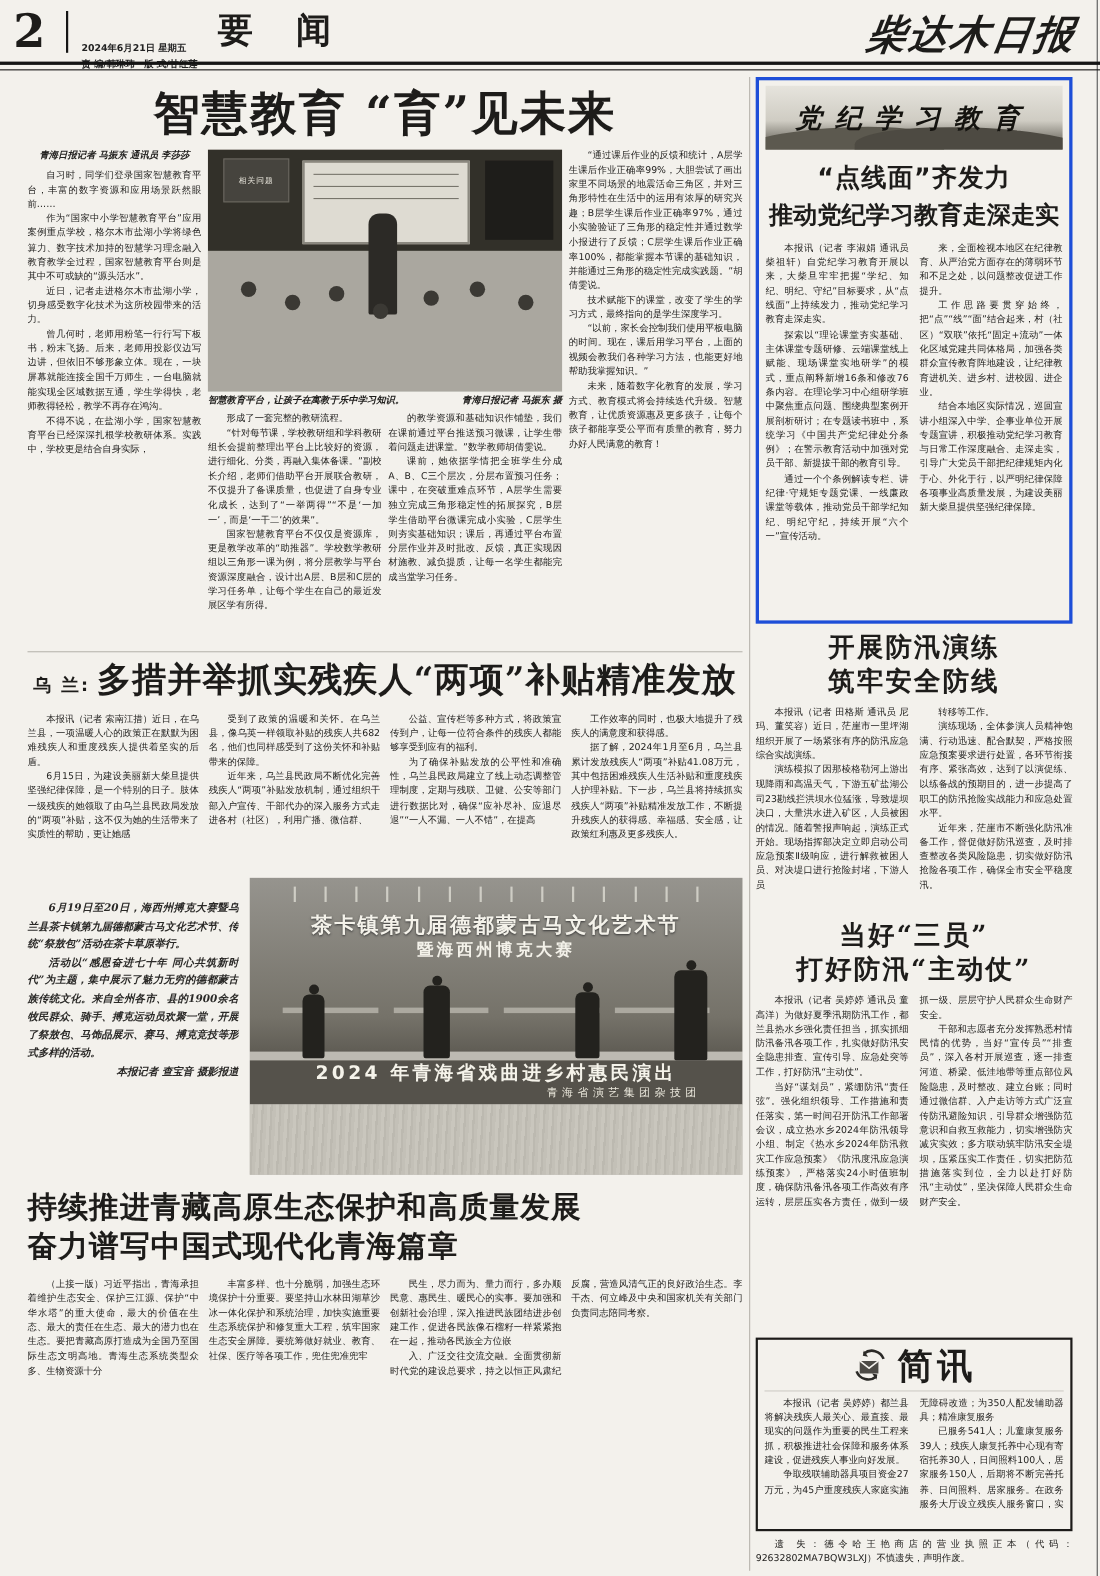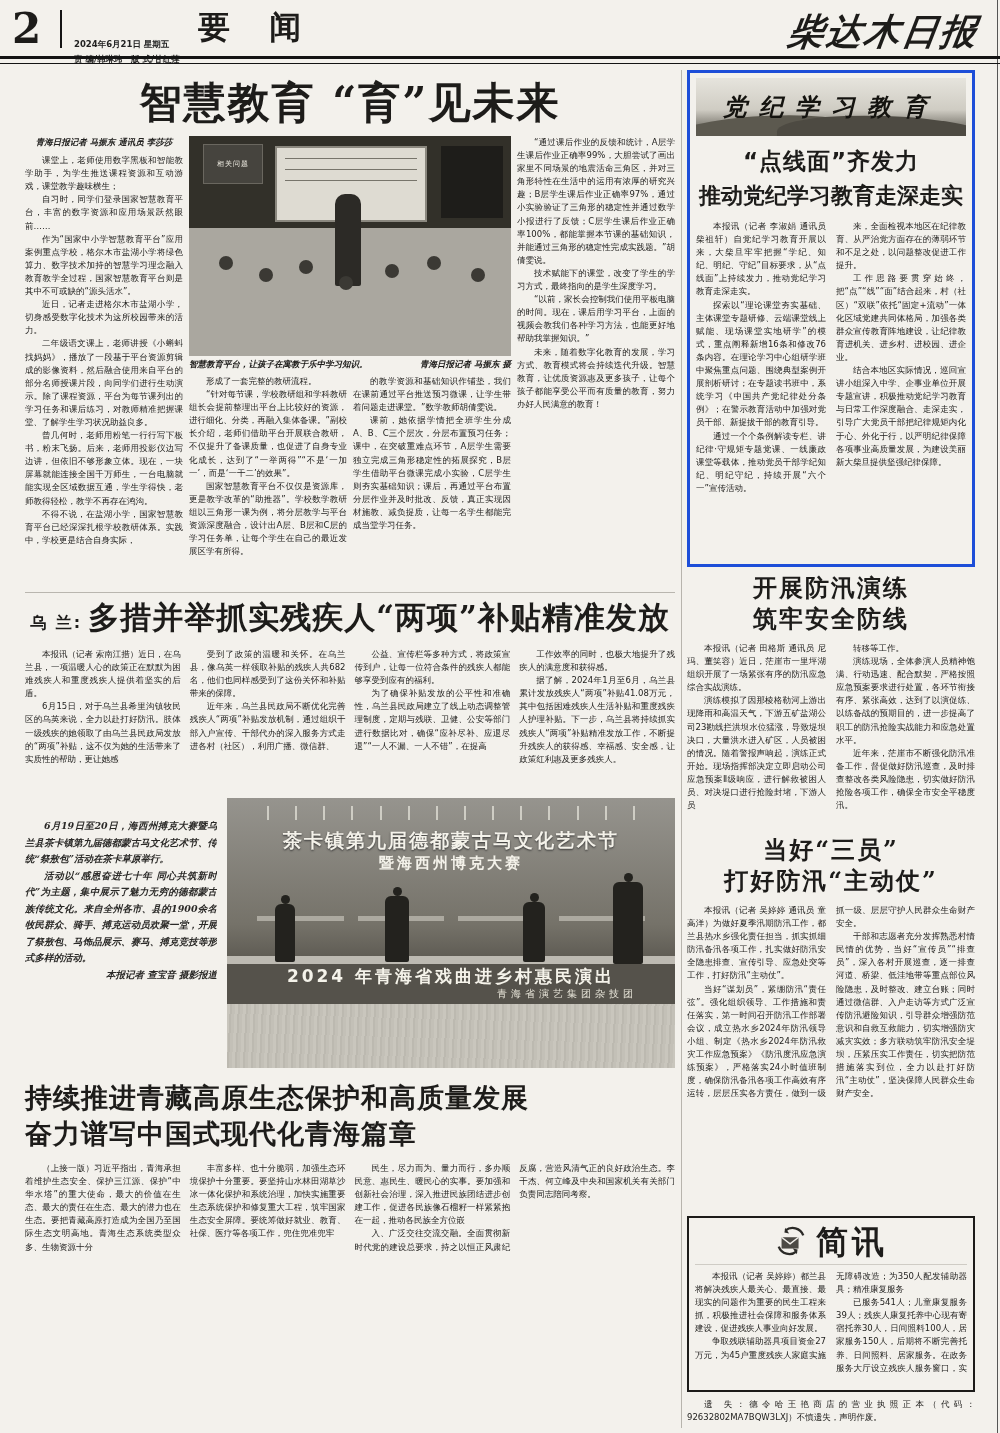--- a/index.html
+++ b/index.html
@@ -118,25 +118,23 @@
   </div>
   <div class="hdr-rule"></div>
   <div class="vdivider"></div>
 
   <div class="smart">
     <h1>智慧教育 “育”见未来</h1>
     <div class="smart-body">
       <div class="smart-col bodytext">
         <p class="byline">青海日报记者 马振东 通讯员 李莎莎</p>
         <div>
-            <p>课堂上，老师使用数字黑板和智能教学助手，为学生推送课程资源和互动游戏，课堂教学趣味横生；</p>
             <p>自习时，同学们登录国家智慧教育平台，丰富的数字资源和应用场景跃然眼前……</p>
             <p>作为“国家中小学智慧教育平台”应用案例重点学校，格尔木市盐湖小学将绿色算力、数字技术加持的智慧学习理念融入教育教学全过程，国家智慧教育平台则是其中不可或缺的“源头活水”。</p>
             <p>近日，记者走进格尔木市盐湖小学，切身感受数字化技术为这所校园带来的活力。</p>
-            <p>二年级语文课上，老师讲授《小蝌蚪找妈妈》，播放了一段基于平台资源剪辑成的影像资料，然后融合使用来自平台的部分名师授课片段，向同学们进行生动演示。除了课程资源，平台为每节课列出的学习任务和课后练习，对教师精准把握课堂、了解学生学习状况助益良多。</p>
             <p>曾几何时，老师用粉笔一行行写下板书，粉末飞扬。后来，老师用投影仪边写边讲，但依旧不够形象立体。现在，一块屏幕就能连接全国千万师生，一台电脑就能实现全区域数据互通，学生学得快，老师教得轻松，教学不再存在鸿沟。</p>
             <p>不得不说，在盐湖小学，国家智慧教育平台已经深深扎根学校教研体系。实践中，学校更是结合自身实际，</p>
           </div>
       </div>
       <div class="smart-mid">
         <div class="photo1">
           <div class="board"></div>
           <div class="sign">相关问题</div>
           <div class="screen">
               <i></i>
@@ -199,21 +197,21 @@
   </div>
 
   <div class="ulan">
     <div class="ulan-h">
       <span class="kick">乌 兰:</span>
       <span class="tit">多措并举抓实残疾人“两项”补贴精准发放</span>
     </div>
     <div class="ulan-body bodytext">
       <div>
           <p>本报讯（记者 索南江措）近日，在乌兰县，一项温暖人心的政策正在默默为困难残疾人和重度残疾人提供着坚实的后盾。</p>
-          <p>6月15日，对于乌兰县希里沟镇牧民区的乌英来说，全力以赴打好防汛。肢体一级残疾的她领取了由乌兰县民政局发放的“两项”补贴，这不仅为她的生活带来了实质性的帮助，更让她感</p>
+          <p>6月15日，为建设美丽新大柴旦提供坚强纪律保障，是一个特别的日子。肢体一级残疾的她领取了由乌兰县民政局发放的“两项”补贴，这不仅为她的生活带来了实质性的帮助，更让她感</p>
         </div>
       <div>
           <p>受到了政策的温暖和关怀。在乌兰县，像乌英一样领取补贴的残疾人共682名，他们也同样感受到了这份关怀和补贴带来的保障。</p>
           <p>近年来，乌兰县民政局不断优化完善残疾人“两项”补贴发放机制，通过组织干部入户宣传、干部代办的深入服务方式走进各村（社区），利用广播、微信群、</p>
         </div>
       <div>
           <p>公益、宣传栏等多种方式，将政策宣传到户，让每一位符合条件的残疾人都能够享受到应有的福利。</p>
           <p>为了确保补贴发放的公平性和准确性，乌兰县民政局建立了线上动态调整管理制度，定期与残联、卫健、公安等部门进行数据比对，确保“应补尽补、应退尽退”“一人不漏、一人不错”，在提高</p>
         </div>
       <div>

